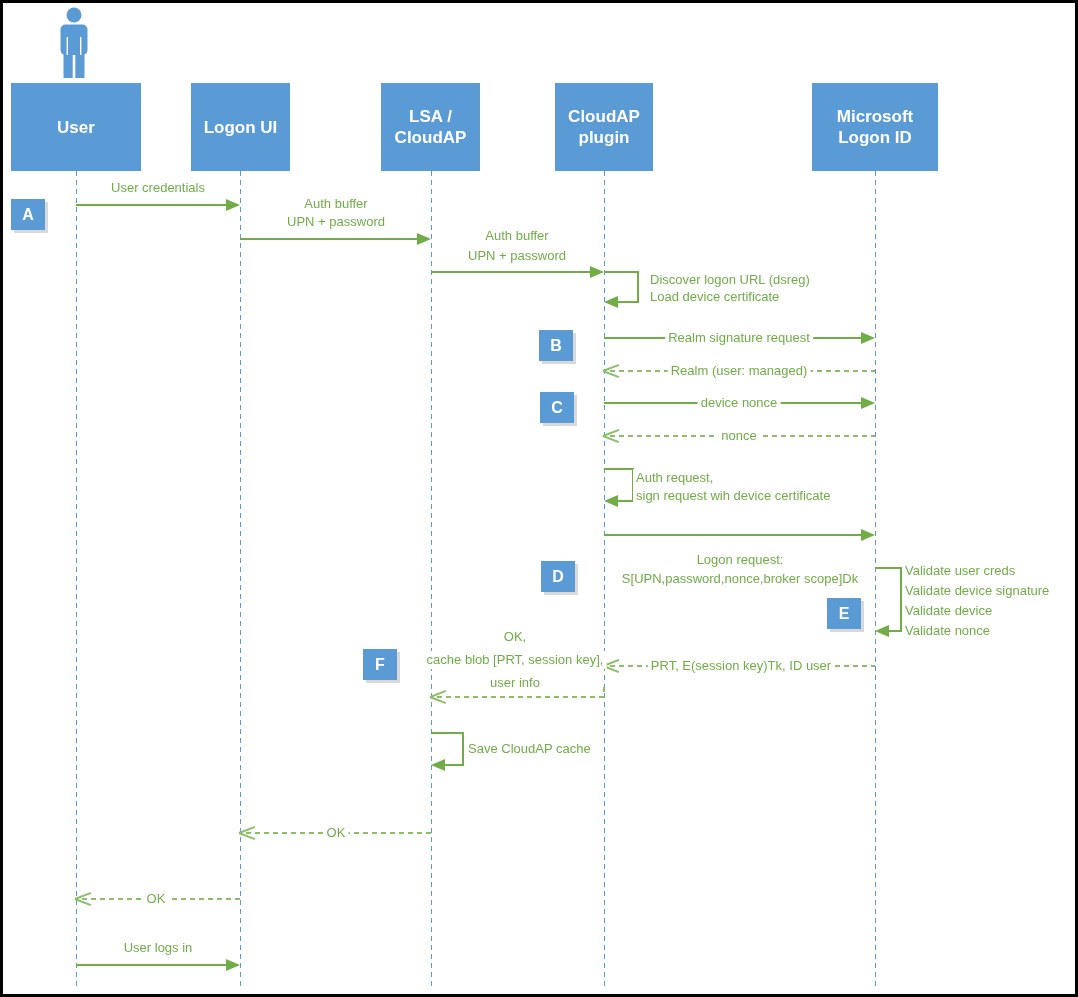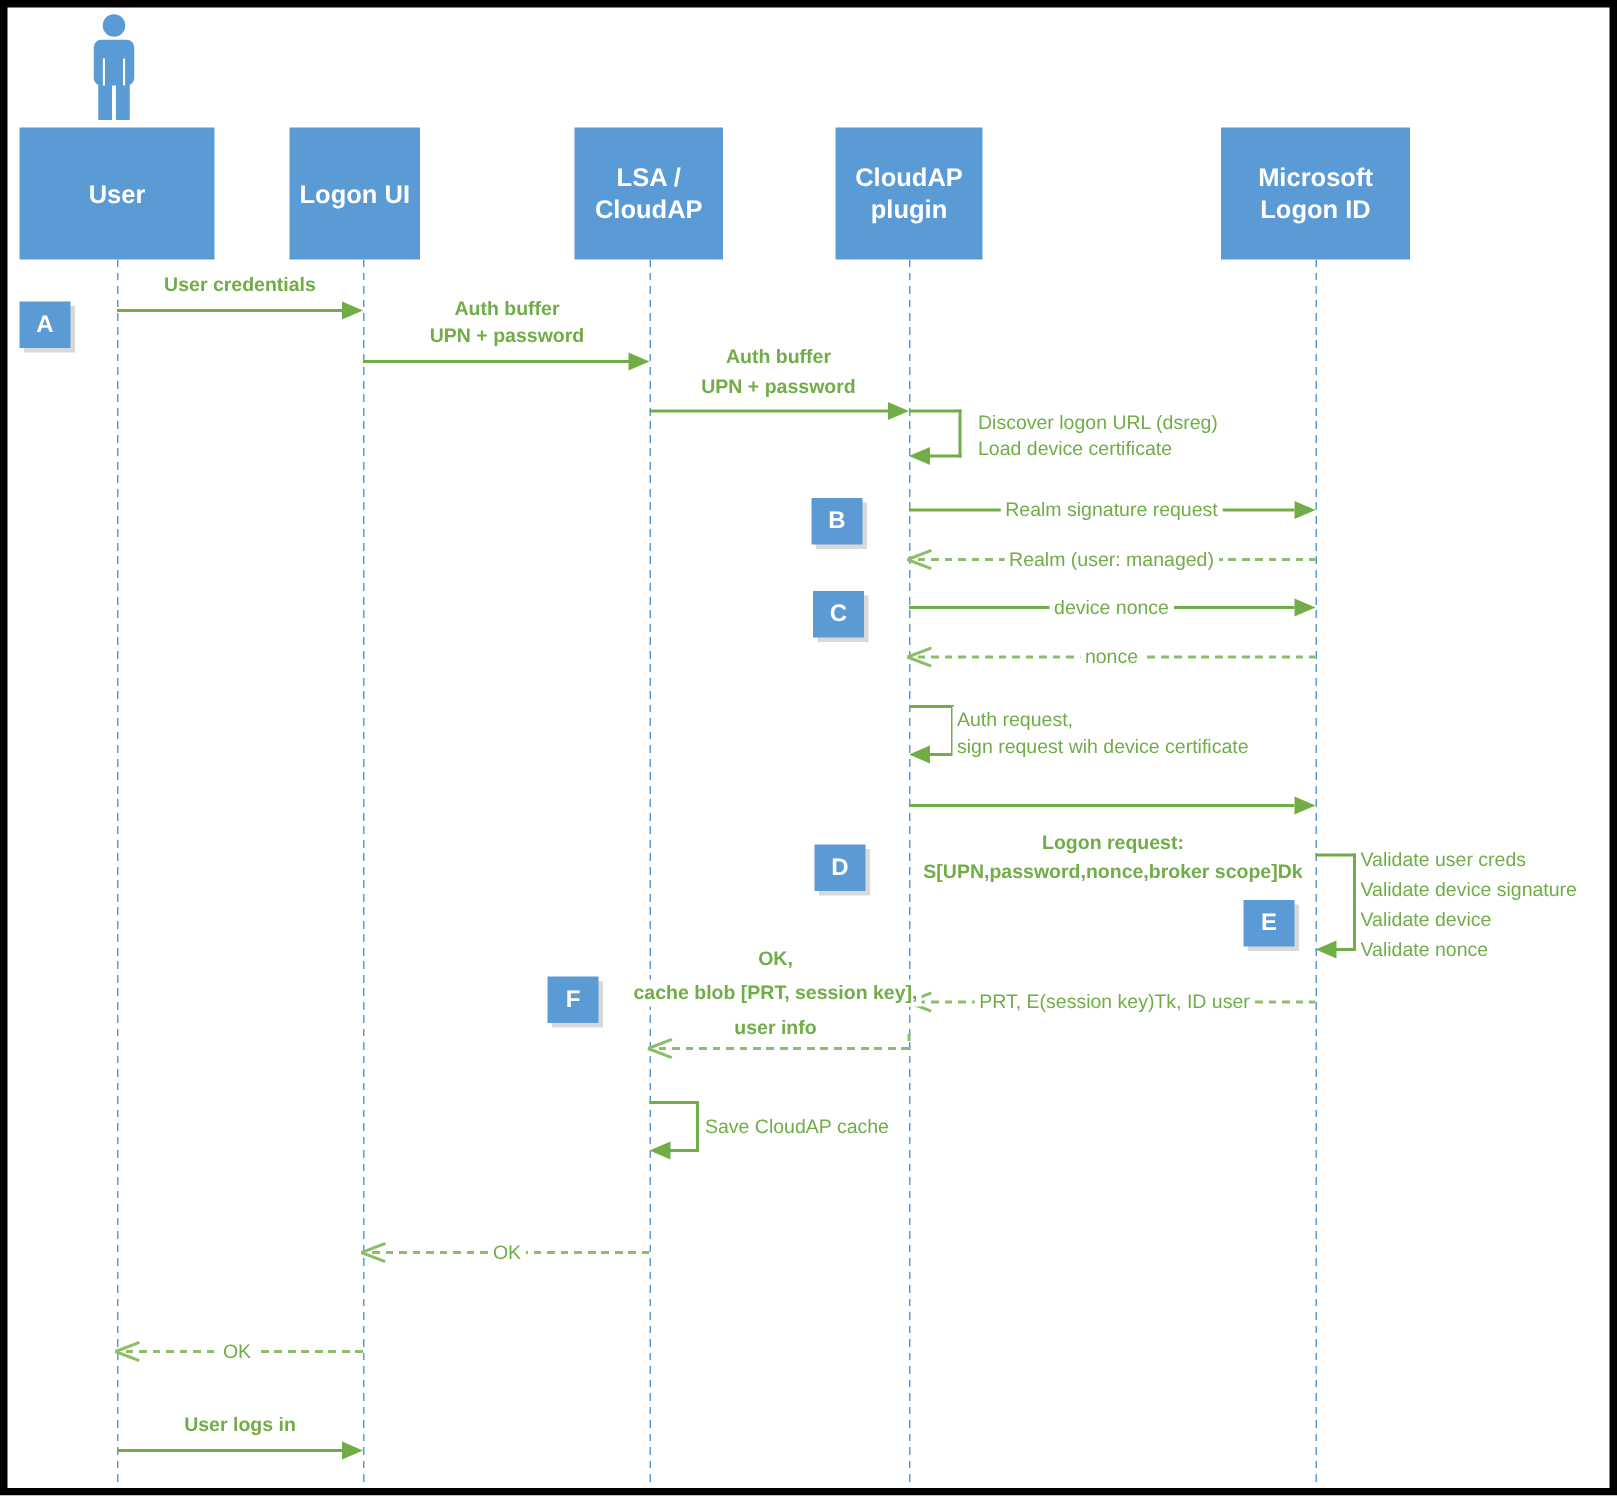--- a/index.html
+++ b/index.html
@@ -1,18 +1,18 @@
 <!DOCTYPE html>
 <html><head>
 <meta charset="utf-8">
 <style>
   html,body { margin:0; padding:0; background:#fff; }
   .canvas {
     position:relative; width:1078px; height:997px; box-sizing:border-box;
-    background:#ffffff; border:5px solid #000000; overflow:hidden;
+    background:#ffffff; border:3px solid #000000; overflow:hidden;
     font-family:"Liberation Sans", sans-serif;
   }
   .actor {
     position:absolute; top:80px; height:88px; background:#5B9BD5; color:#fff;
     font-weight:bold; font-size:17px; line-height:21px;
     display:flex; flex-direction:column; align-items:center; justify-content:center;
     text-align:center;
   }
   .lifeline {
     position:absolute; top:168px; height:815px; width:1px;
@@ -33,21 +33,21 @@
     border-left:14px solid #70AD47; border-top:6px solid transparent; border-bottom:6px solid transparent; }
   .ah-l { position:absolute; width:0; height:0;
     border-right:14px solid #70AD47; border-top:6px solid transparent; border-bottom:6px solid transparent; }
   .oah { position:absolute; width:20px; height:20px; }
   .oah::before, .oah::after { content:""; position:absolute; left:0; top:9.2px;
     width:17px; height:1.6px; background:#8CBE69; transform-origin:0 50%; }
   .oah::before { transform:rotate(-21deg); }
   .oah::after  { transform:rotate(21deg);  }
   .lbl { position:absolute; color:#70AD47; font-size:13px; line-height:18px;
     white-space:nowrap; background:#fff; padding:0 3px; }
-  .ctr { transform:translateX(-50%); text-align:right;font-weight:bold; }
+  .ctr { transform:translateX(-50%); text-align:right; }
   .inl { transform:translate(-50%,-50%); }
   .person { position:absolute; left:53px; top:4px; }
 </style>
 </head>
 <body>
 
 <div class="canvas">
 
   <svg class="person" width="36" height="72" viewBox="0 0 36 72">
     <circle cx="18" cy="8" r="7.5" fill="#5B9BD5"></circle>
@@ -60,21 +60,21 @@
 
   <div class="lifeline" style="left:73px"></div>
   <div class="lifeline" style="left:237px"></div>
   <div class="lifeline" style="left:428px"></div>
   <div class="lifeline" style="left:601px"></div>
   <div class="lifeline" style="left:872px"></div>
 
   <div class="actor" style="left:8px;width:130px">
     <span>User</span>
   </div>
-  <div class="actor" style="left:188px;width:87px">
+  <div class="actor" style="left:188px;width:99px">
     <span>Logon UI</span>
   </div>
   <div class="actor" style="left:378px;width:99px">
     <span>LSA /</span>
     <span>CloudAP</span>
   </div>
   <div class="actor" style="left:552px;width:98px">
     <span>CloudAP</span>
     <span>plugin</span>
   </div>

